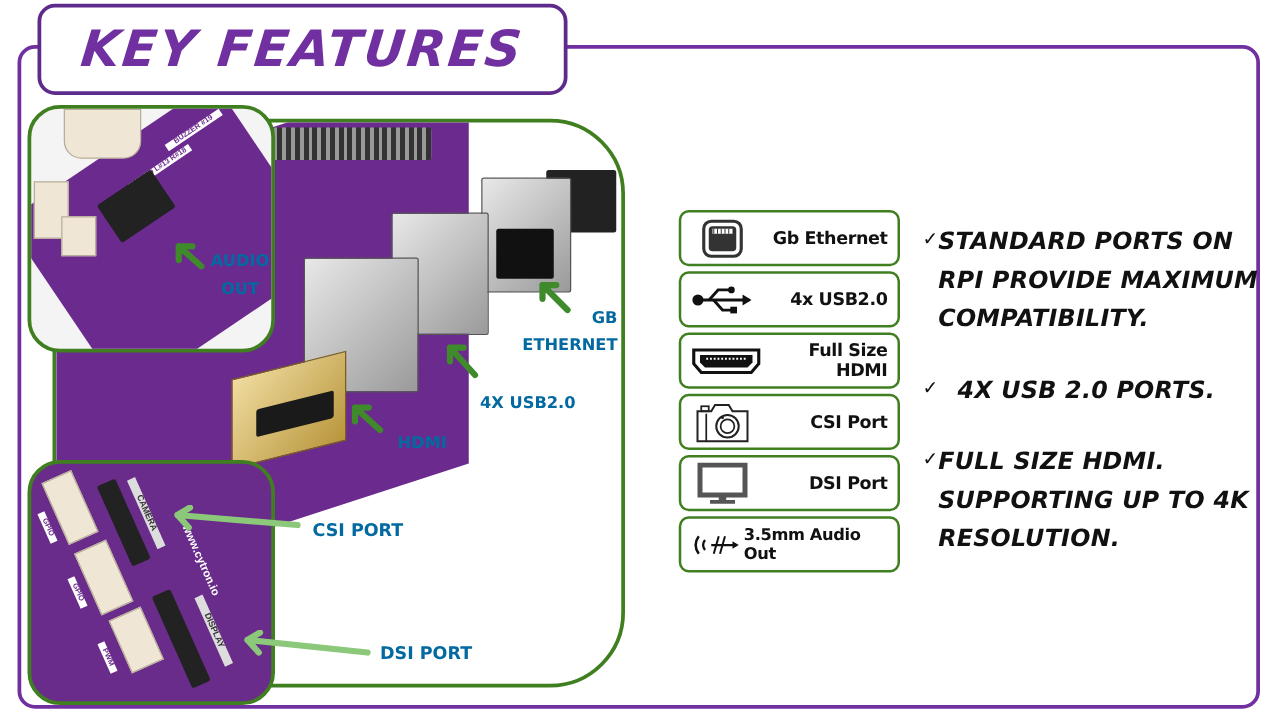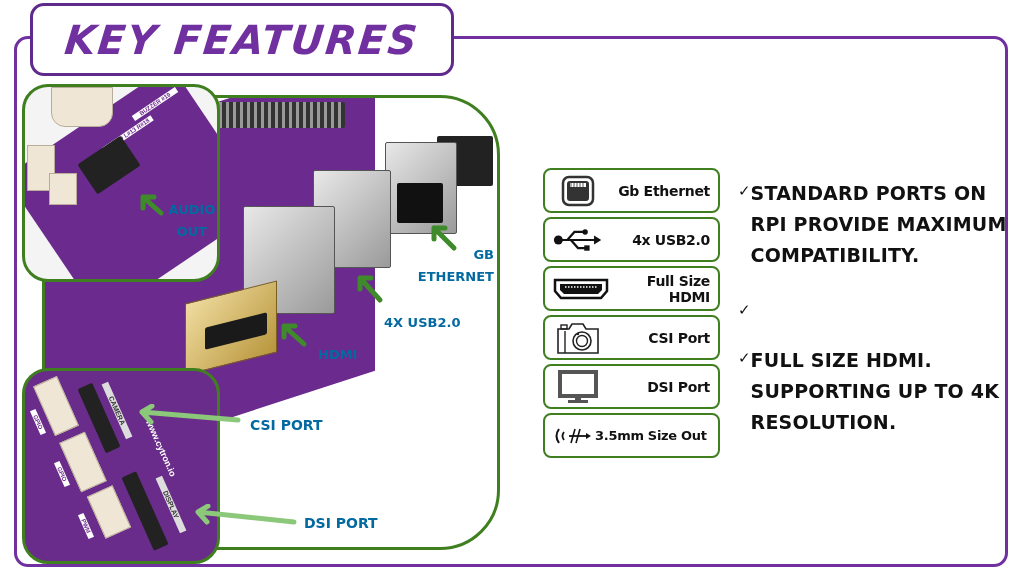--- a/index.html
+++ b/index.html
@@ -55,21 +55,21 @@
     font-family: "DejaVu Sans", sans-serif; letter-spacing: -0.3px;
   }
   .feature-item.audio .label { font-size: 13px; text-align: left; padding-left: 2px; }
   .feature-item.audio .icon { width: 40px; }
 
   .bullets { position: absolute; left: 738px; top: 178px; width: 270px; }
   .bullet { display: flex; margin-bottom: 26px; }
   .bullet .check { width: 28px; font-size: 15px; color: #111; padding-top: 4px; }
   .bullet .btext {
     font-family: "DejaVu Sans", sans-serif; font-weight: bold; font-size: 19px;
-    line-height: 31px; color: #111; text-transform: uppercase; letter-spacing: 0.2px;
+    line-height: 31px; color: #111; text-transform: uppercase; letter-spacing: 0.2px; font-style: italic;
   }
 </style>
 </head>
 <body>
 
 <div class="outer-frame"></div>
 
 <div class="title-box">
   <span class="title-text">Key Features</span>
 </div>
@@ -212,29 +212,30 @@
   <div class="feature-item audio">
     <span class="icon">
       <svg width="40" height="20" viewBox="0 0 40 20">
           <path d="M6 3 Q1 10 6 17" stroke="#111" stroke-width="2" fill="none"></path>
           <path d="M11 6 Q8 10 11 14" stroke="#111" stroke-width="1.8" fill="none"></path>
           <path d="M16 10 H36" stroke="#111" stroke-width="1.8"></path>
           <path d="M33 7 L38 10 L33 13 Z" fill="#111"></path>
           <path d="M22 3 L18 17 M27 3 L23 17" stroke="#111" stroke-width="1.6"></path>
         </svg>
     </span>
-    <span class="label">3.5mm Size Out</span>
+    <span class="label">3.5mm Audio Out</span>
   </div>
 </div>
 
 <div class="bullets">
   <div class="bullet">
     <span class="check">✓</span>
     <span class="btext">Standard ports on RPi provide maximum compatibility.</span>
   </div>
   <div class="bullet">
     <span class="check">✓</span>
+    <span class="btext">4X USB 2.0 ports.</span>
   </div>
   <div class="bullet">
     <span class="check">✓</span>
     <span class="btext">Full size HDMI. Supporting up to 4K resolution.</span>
   </div>
 </div>
 
 </body></html>

